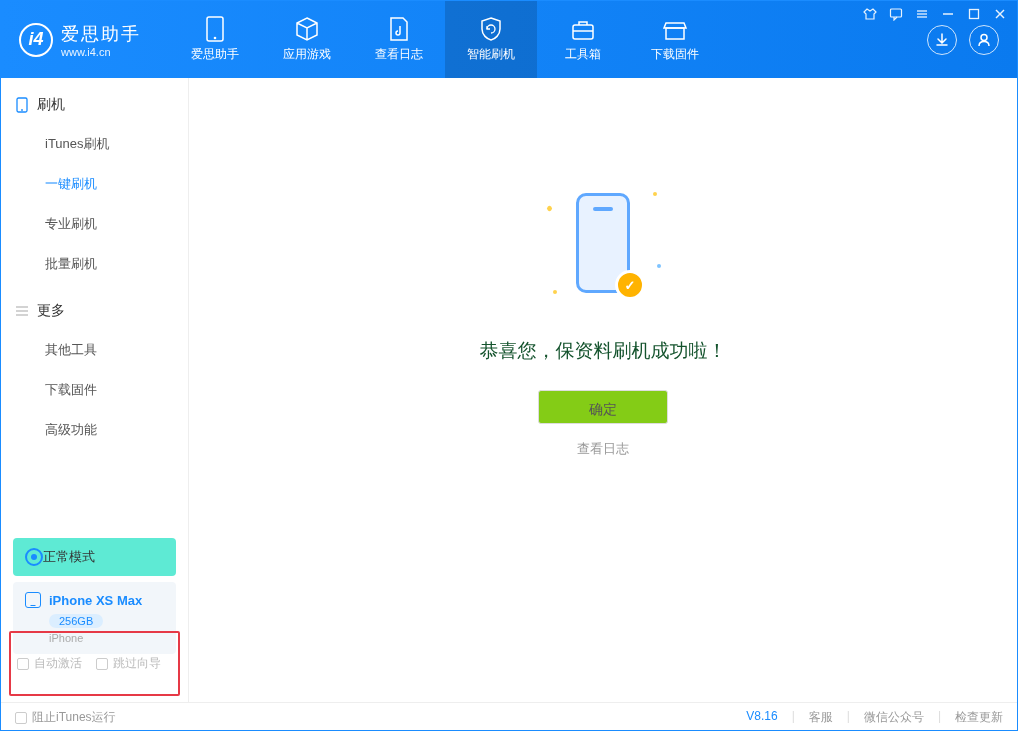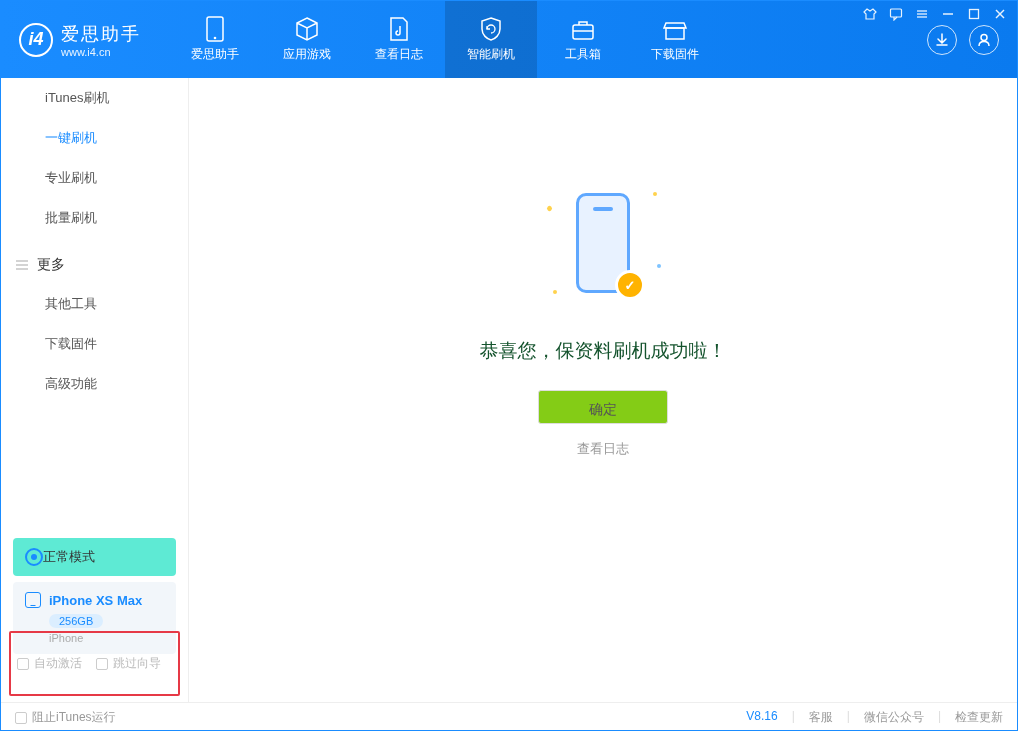--- a/index.html
+++ b/index.html
@@ -193,20 +193,29 @@
         <svg width="14" height="14" viewBox="0 0 14 14">
           <line x1="3" y1="3" x2="11" y2="11" stroke="#fff" stroke-width="1.5"></line>
           <line x1="11" y1="3" x2="3" y2="11" stroke="#fff" stroke-width="1.5"></line>
         </svg>
       </div>
   </div>
 </div>
 
 <div class="body">
   <div class="sidebar">
+    <div class="side-group-title">
+      <span class="gicon">
+          <svg width="12" height="16" viewBox="0 0 12 16">
+            <rect x="1" y="1" width="10" height="14" rx="1.5" fill="none" stroke="#1a8cff" stroke-width="1.3"></rect>
+            <circle cx="6" cy="13" r="0.9" fill="#1a8cff"></circle>
+          </svg>
+        </span>
+      <span>刷机</span>
+    </div>
     <div class="side-item">iTunes刷机</div>
     <div class="side-item active">一键刷机</div>
     <div class="side-item">专业刷机</div>
     <div class="side-item">批量刷机</div>
 
     <div class="side-group-title">
       <span class="gicon">
           <svg width="14" height="12" viewBox="0 0 14 12">
             <line x1="1" y1="2" x2="13" y2="2" stroke="#bbb" stroke-width="1.3"></line>
             <line x1="1" y1="6" x2="13" y2="6" stroke="#bbb" stroke-width="1.3"></line>

